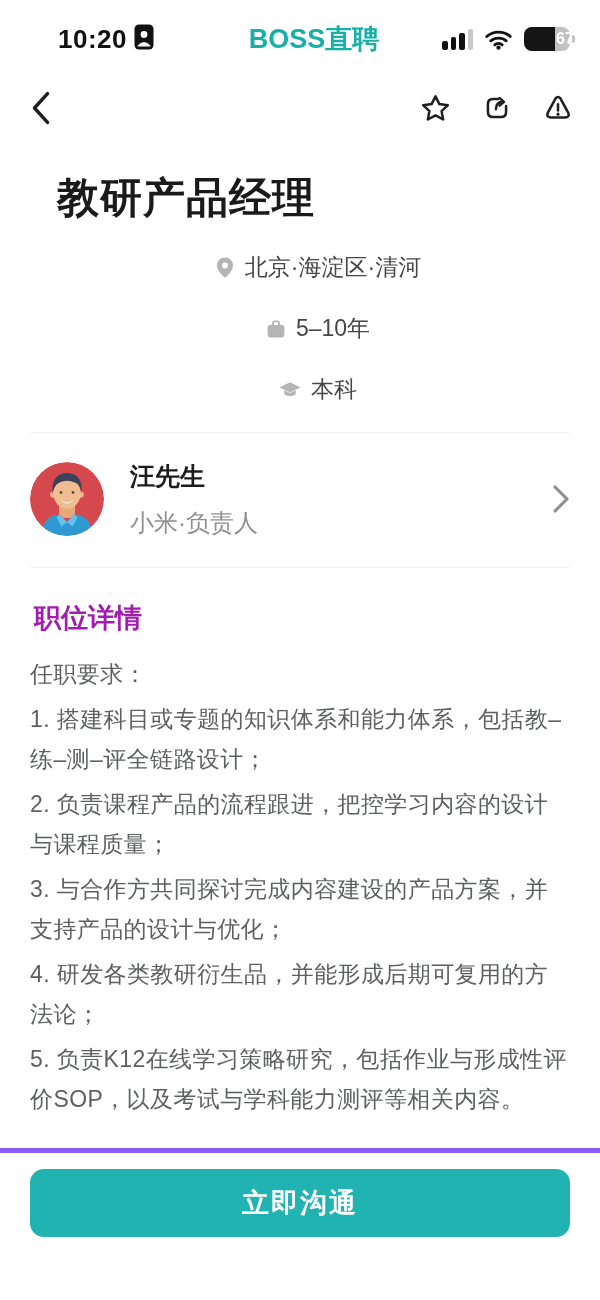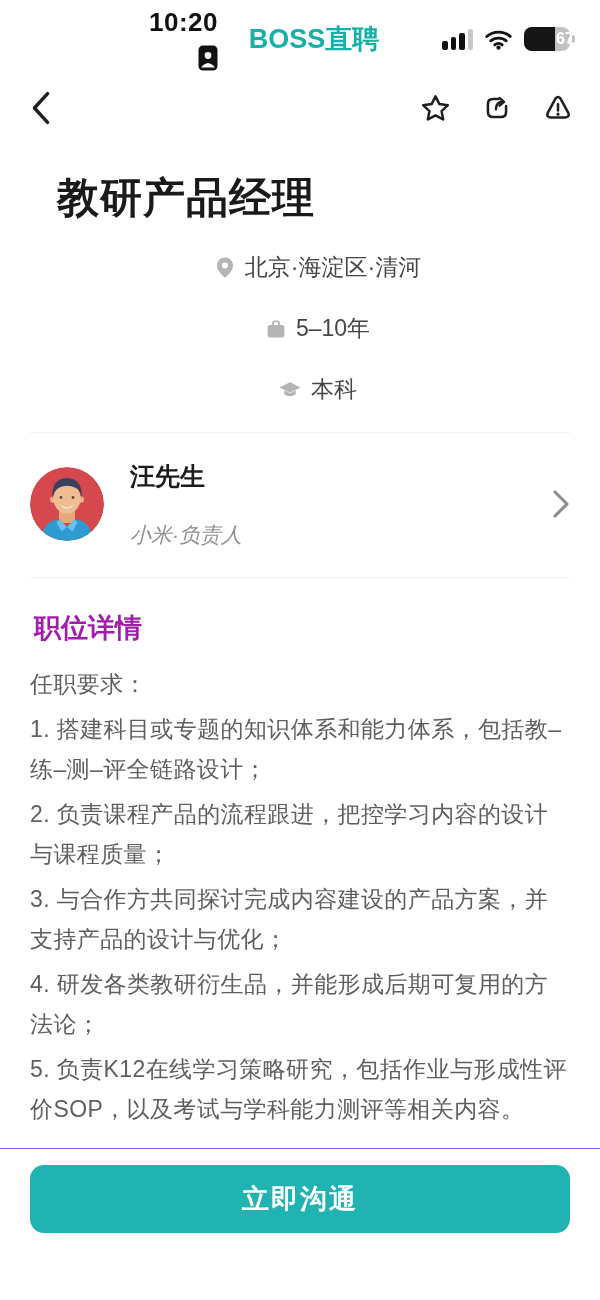--- a/index.html
+++ b/index.html
@@ -1,21 +1,21 @@
 <!DOCTYPE html>
 <html><head>
 <meta charset="utf-8">
 <style>
   html,body{margin:0;padding:0;background:#fff;}
   body{font-family:"Liberation Sans","DejaVu Sans",sans-serif;-webkit-font-smoothing:antialiased;}
   .phone{position:relative;width:600px;height:1300px;background:#fff;overflow:hidden;margin:0 auto;}
 
   
   .status-bar{height:72px;display:flex;align-items:center;justify-content:space-between;padding:6px 30px 0 58px;box-sizing:border-box;}
-  .sb-left{display:flex;align-items:flex-end;gap:7px;width:160px;flex-direction:column;}
+  .sb-left{display:flex;align-items:flex-start;gap:7px;width:160px;}
   .sb-time{font-size:26px;font-weight:700;color:#111;letter-spacing:.5px;}
   .sb-center{flex:1;text-align:center;font-size:27px;font-weight:700;color:#16b0a8;}
   .sb-right{display:flex;align-items:center;gap:12px;width:160px;justify-content:flex-end;}
   .signal{display:flex;align-items:flex-end;gap:3px;height:22px;}
   .signal span{width:5.5px;border-radius:2px;background:#111;display:block;}
   .signal span:nth-child(1){height:9px;}
   .signal span:nth-child(2){height:13px;}
   .signal span:nth-child(3){height:17px;}
   .signal span:nth-child(4){height:21px;background:#c9c9c9;}
   .battery{position:relative;width:46px;height:24px;border-radius:8px;background:#c2c2c4;}
@@ -37,31 +37,31 @@
   .meta-item{display:flex;align-items:center;gap:9px;font-size:23px;color:#474747;}
 
   .divider{height:1px;background:#f1f1f1;margin:0 30px;}
   .div1{margin-top:27px;}
 
   
   .recruiter-card{display:flex;align-items:center;padding:25px 30px 28px 30px;background:none;border:none;width:100%;box-sizing:border-box;text-align:left;cursor:pointer;}
   .avatar{width:74px;height:74px;border-radius:50%;flex:0 0 auto;display:block;}
   .rec-info{flex:1;margin-left:26px;align-self:flex-start;padding-top:2px;}
   .rec-name{font-size:25px;font-weight:700;color:#1c1c1c;}
-  .rec-sub{font-size:21px;color:#8f8f8f;margin-top:28px;font-style:italic;}
+  .rec-sub{font-size:24px;color:#8f8f8f;margin-top:14px;}
   .rec-status{font-size:20px;color:#b5b5b5;margin-top:13px;}
 
   
   .job-details{padding:28px 30px 0 30px;}
   .section-title{margin:4px;font-size:27px;font-weight:700;color:#a21caf;}
   .jd-text{margin-top:18px;}
   .jd-p{margin:0 0 5px 0;font-size:23px;line-height:40px;color:#5d5f61;min-height:40px;letter-spacing:.4px;}
 
   
-  .footer{position:absolute;left:0;right:0;bottom:0;height:152px;background:#fff;border-top:1px solid #8b5cf6;box-sizing:border-box;}
+  .footer{position:absolute;left:0;right:0;bottom:0;height:152px;background:#fff;border-top:5px solid #8b5cf6;box-sizing:border-box;}
   .chat-button{display:block;margin:16px auto 0 auto;width:540px;height:68px;border:none;border-radius:14px;background:#20b3b1;color:#fff;font-size:27px;font-weight:700;font-family:inherit;letter-spacing:2px;cursor:pointer;}
 </style>
 </head>
 <body>
 
 <div class="phone">
 
   <div class="status-bar">
     <div class="sb-left">
       <span class="sb-time">10:20</span>

